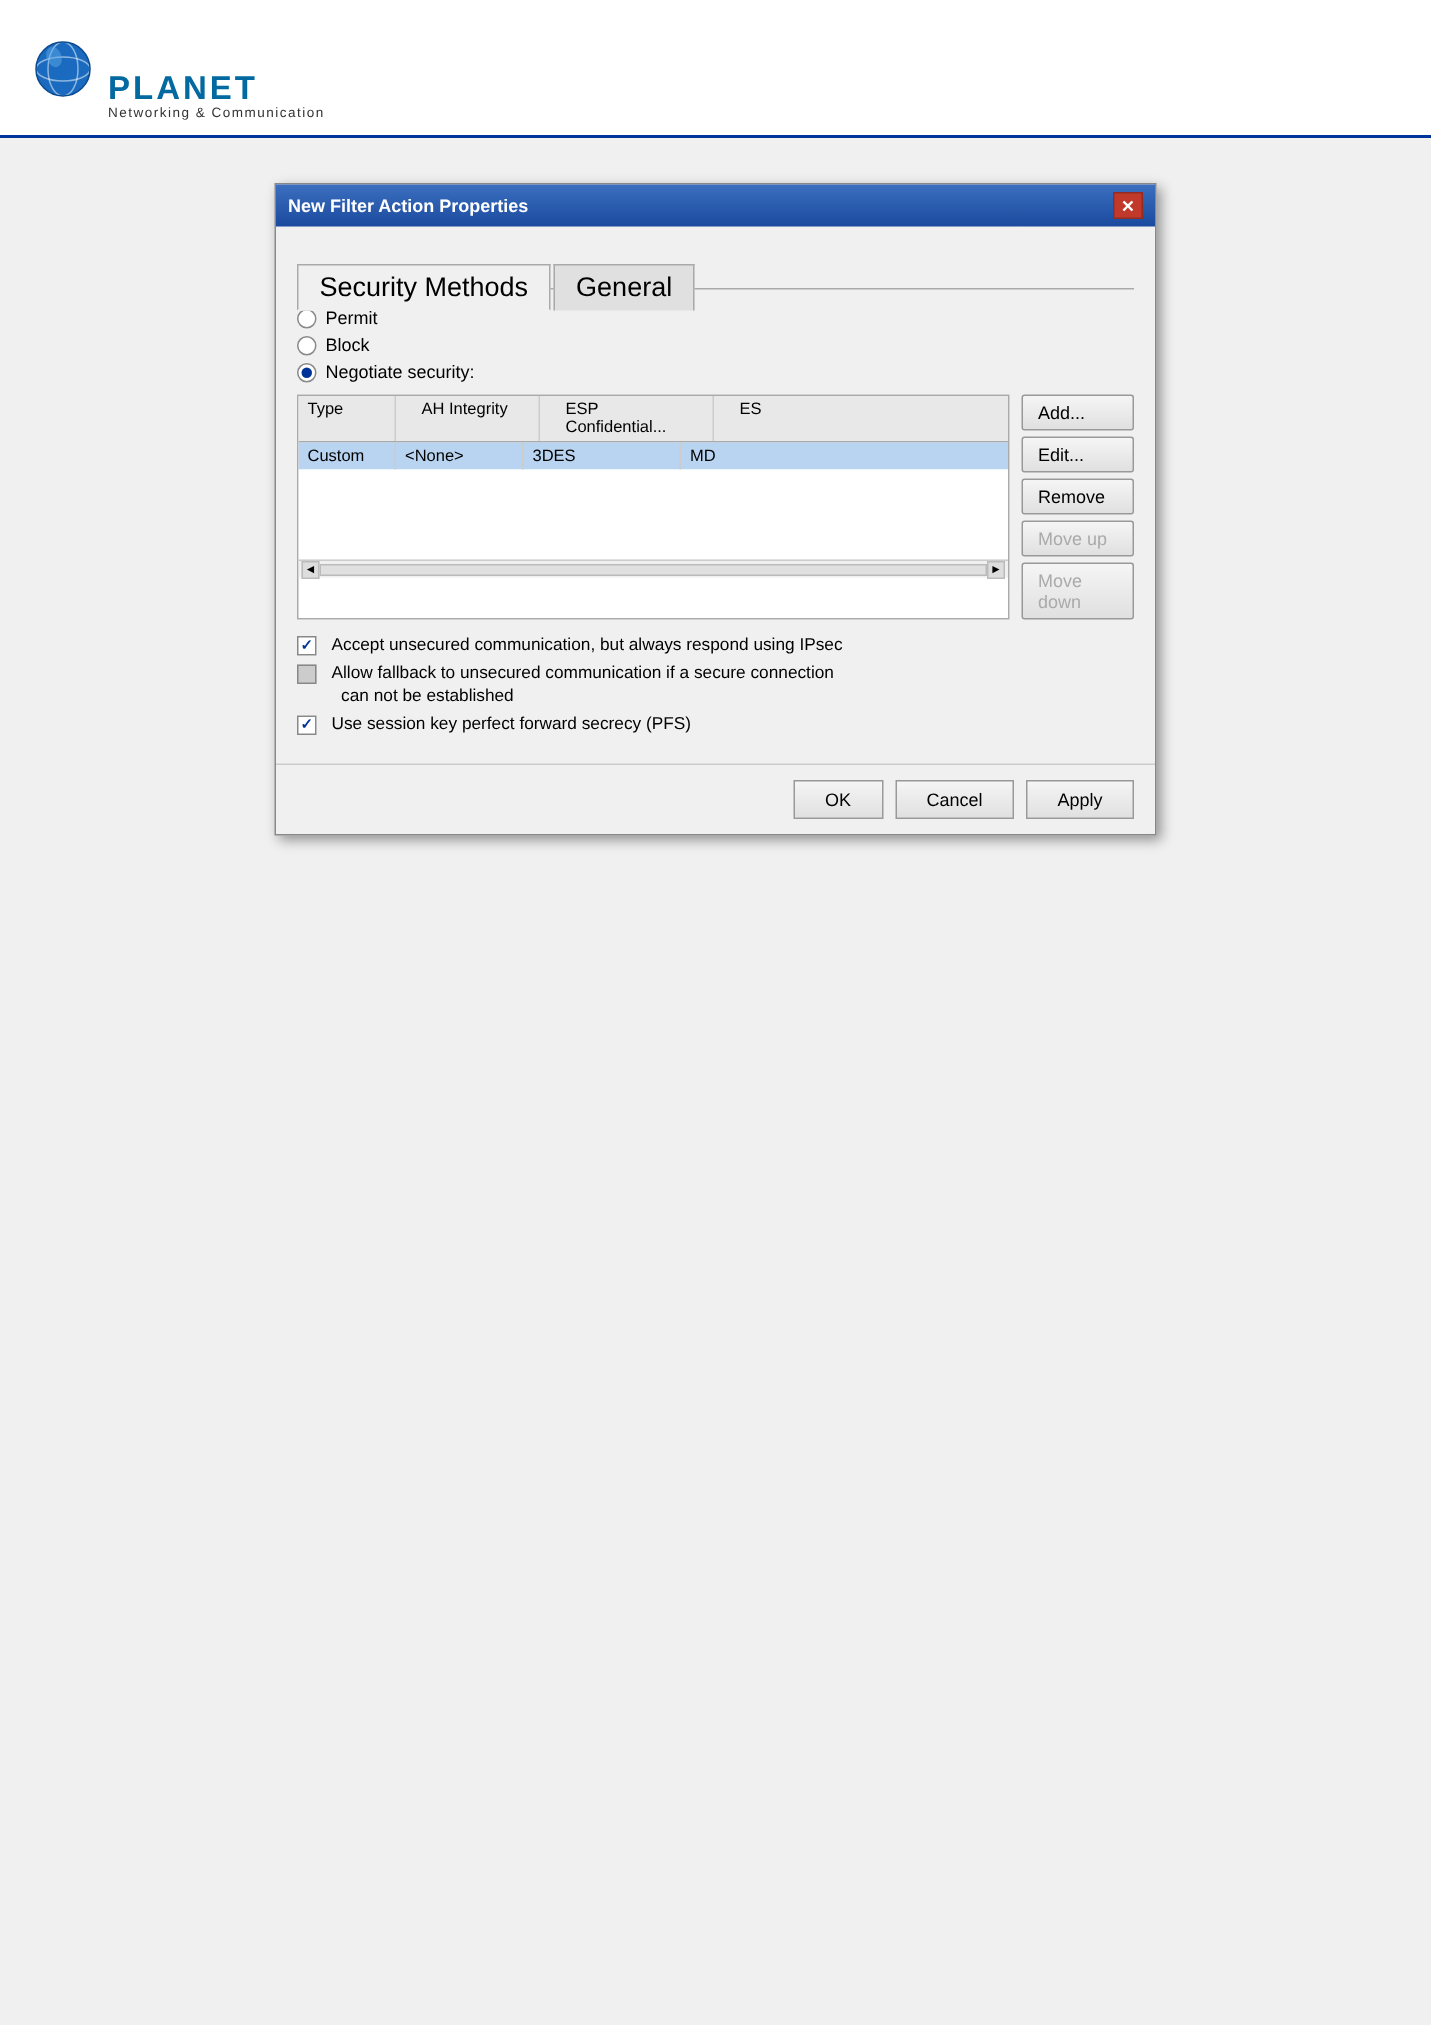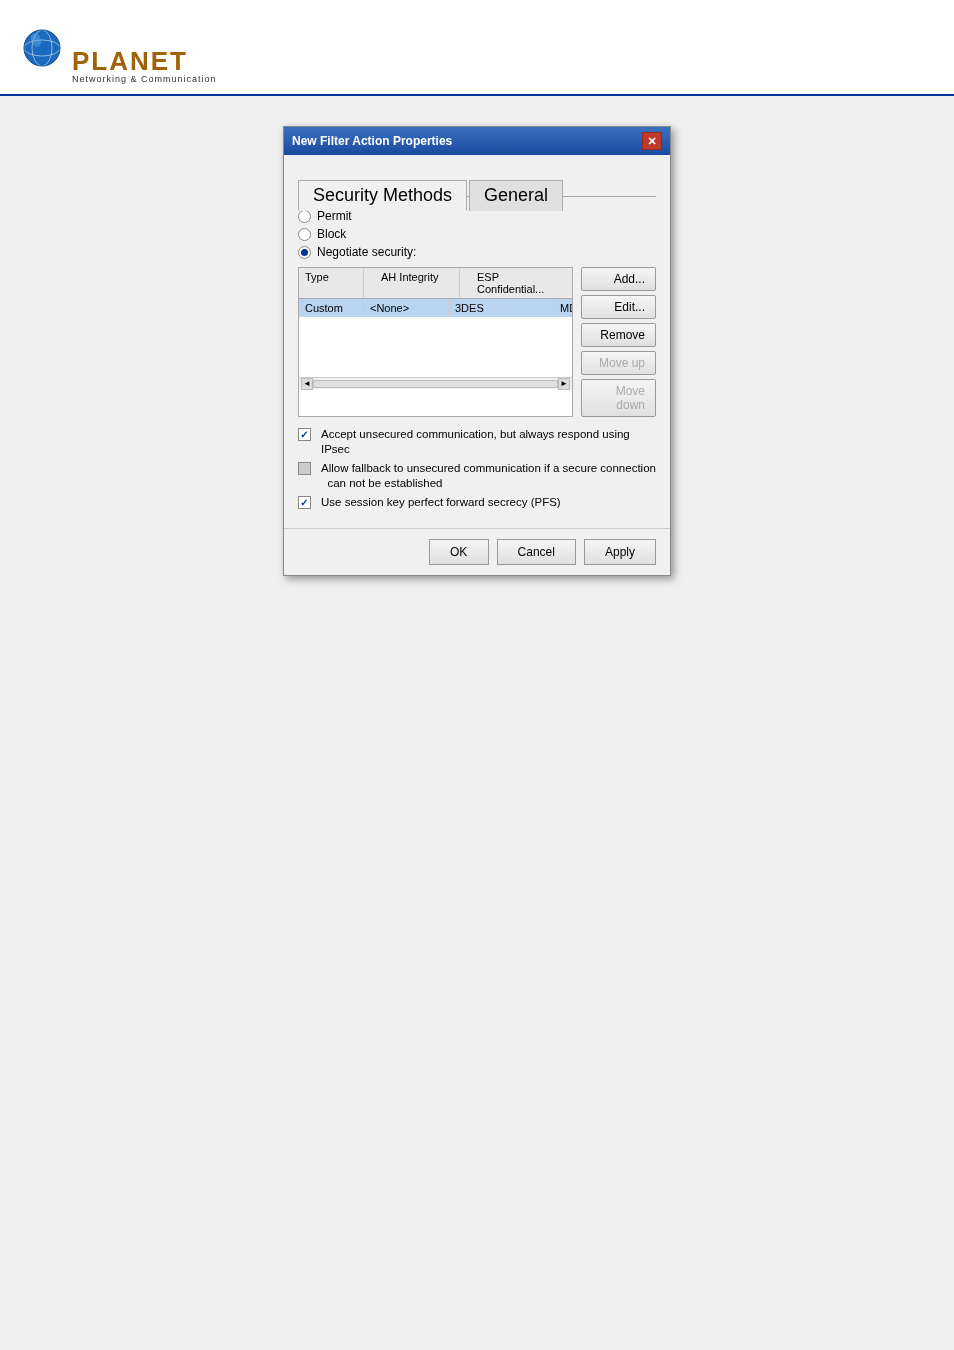--- a/index.html
+++ b/index.html
@@ -27,23 +27,23 @@
     }
     .logo-globe {
       width: 44px;
       height: 44px;
     }
     .logo-text {
       display: flex;
       flex-direction: column;
     }
     .logo-planet {
-      font-size: 26px;
+      font-size: 22px;
       font-weight: bold;
-      color: #a16207;
+      color: #0369a1;
       letter-spacing: 2px;
       line-height: 1;
       margin-top: 36px;
     }
     .logo-tagline {
       font-size: 9px;
       color: #333;
       letter-spacing: 1px;
     }
 
@@ -52,21 +52,21 @@
       display: flex;
       justify-content: center;
       padding: 30px 20px;
     }
 
     
     .dialog {
       background: #f0f0f0;
       border: 1px solid #888;
       box-shadow: 3px 3px 8px rgba(0,0,0,0.4);
-      width: 388px;
+      width: 588px;
     }
 
     .dialog-titlebar {
       background: linear-gradient(to bottom, #3c6fbf, #1a4a9e);
       color: #fff;
       display: flex;
       align-items: center;
       justify-content: space-between;
       padding: 5px 8px;
       font-size: 12px;
@@ -236,21 +236,21 @@
       gap: 4px;
       width: 75px;
     }
     .win-btn {
       padding: 4px 10px;
       background: linear-gradient(to bottom, #f5f5f5, #e0e0e0);
       border: 1px solid #999;
       border-radius: 2px;
       cursor: pointer;
       font-size: 12px;
-      text-align: right;
+      text-align: left;
       color: #000;
     }
     .win-btn.disabled {
       color: #aaa;
       cursor: default;
     }
 
     
     .checkbox-section {
       margin-top: 6px;

